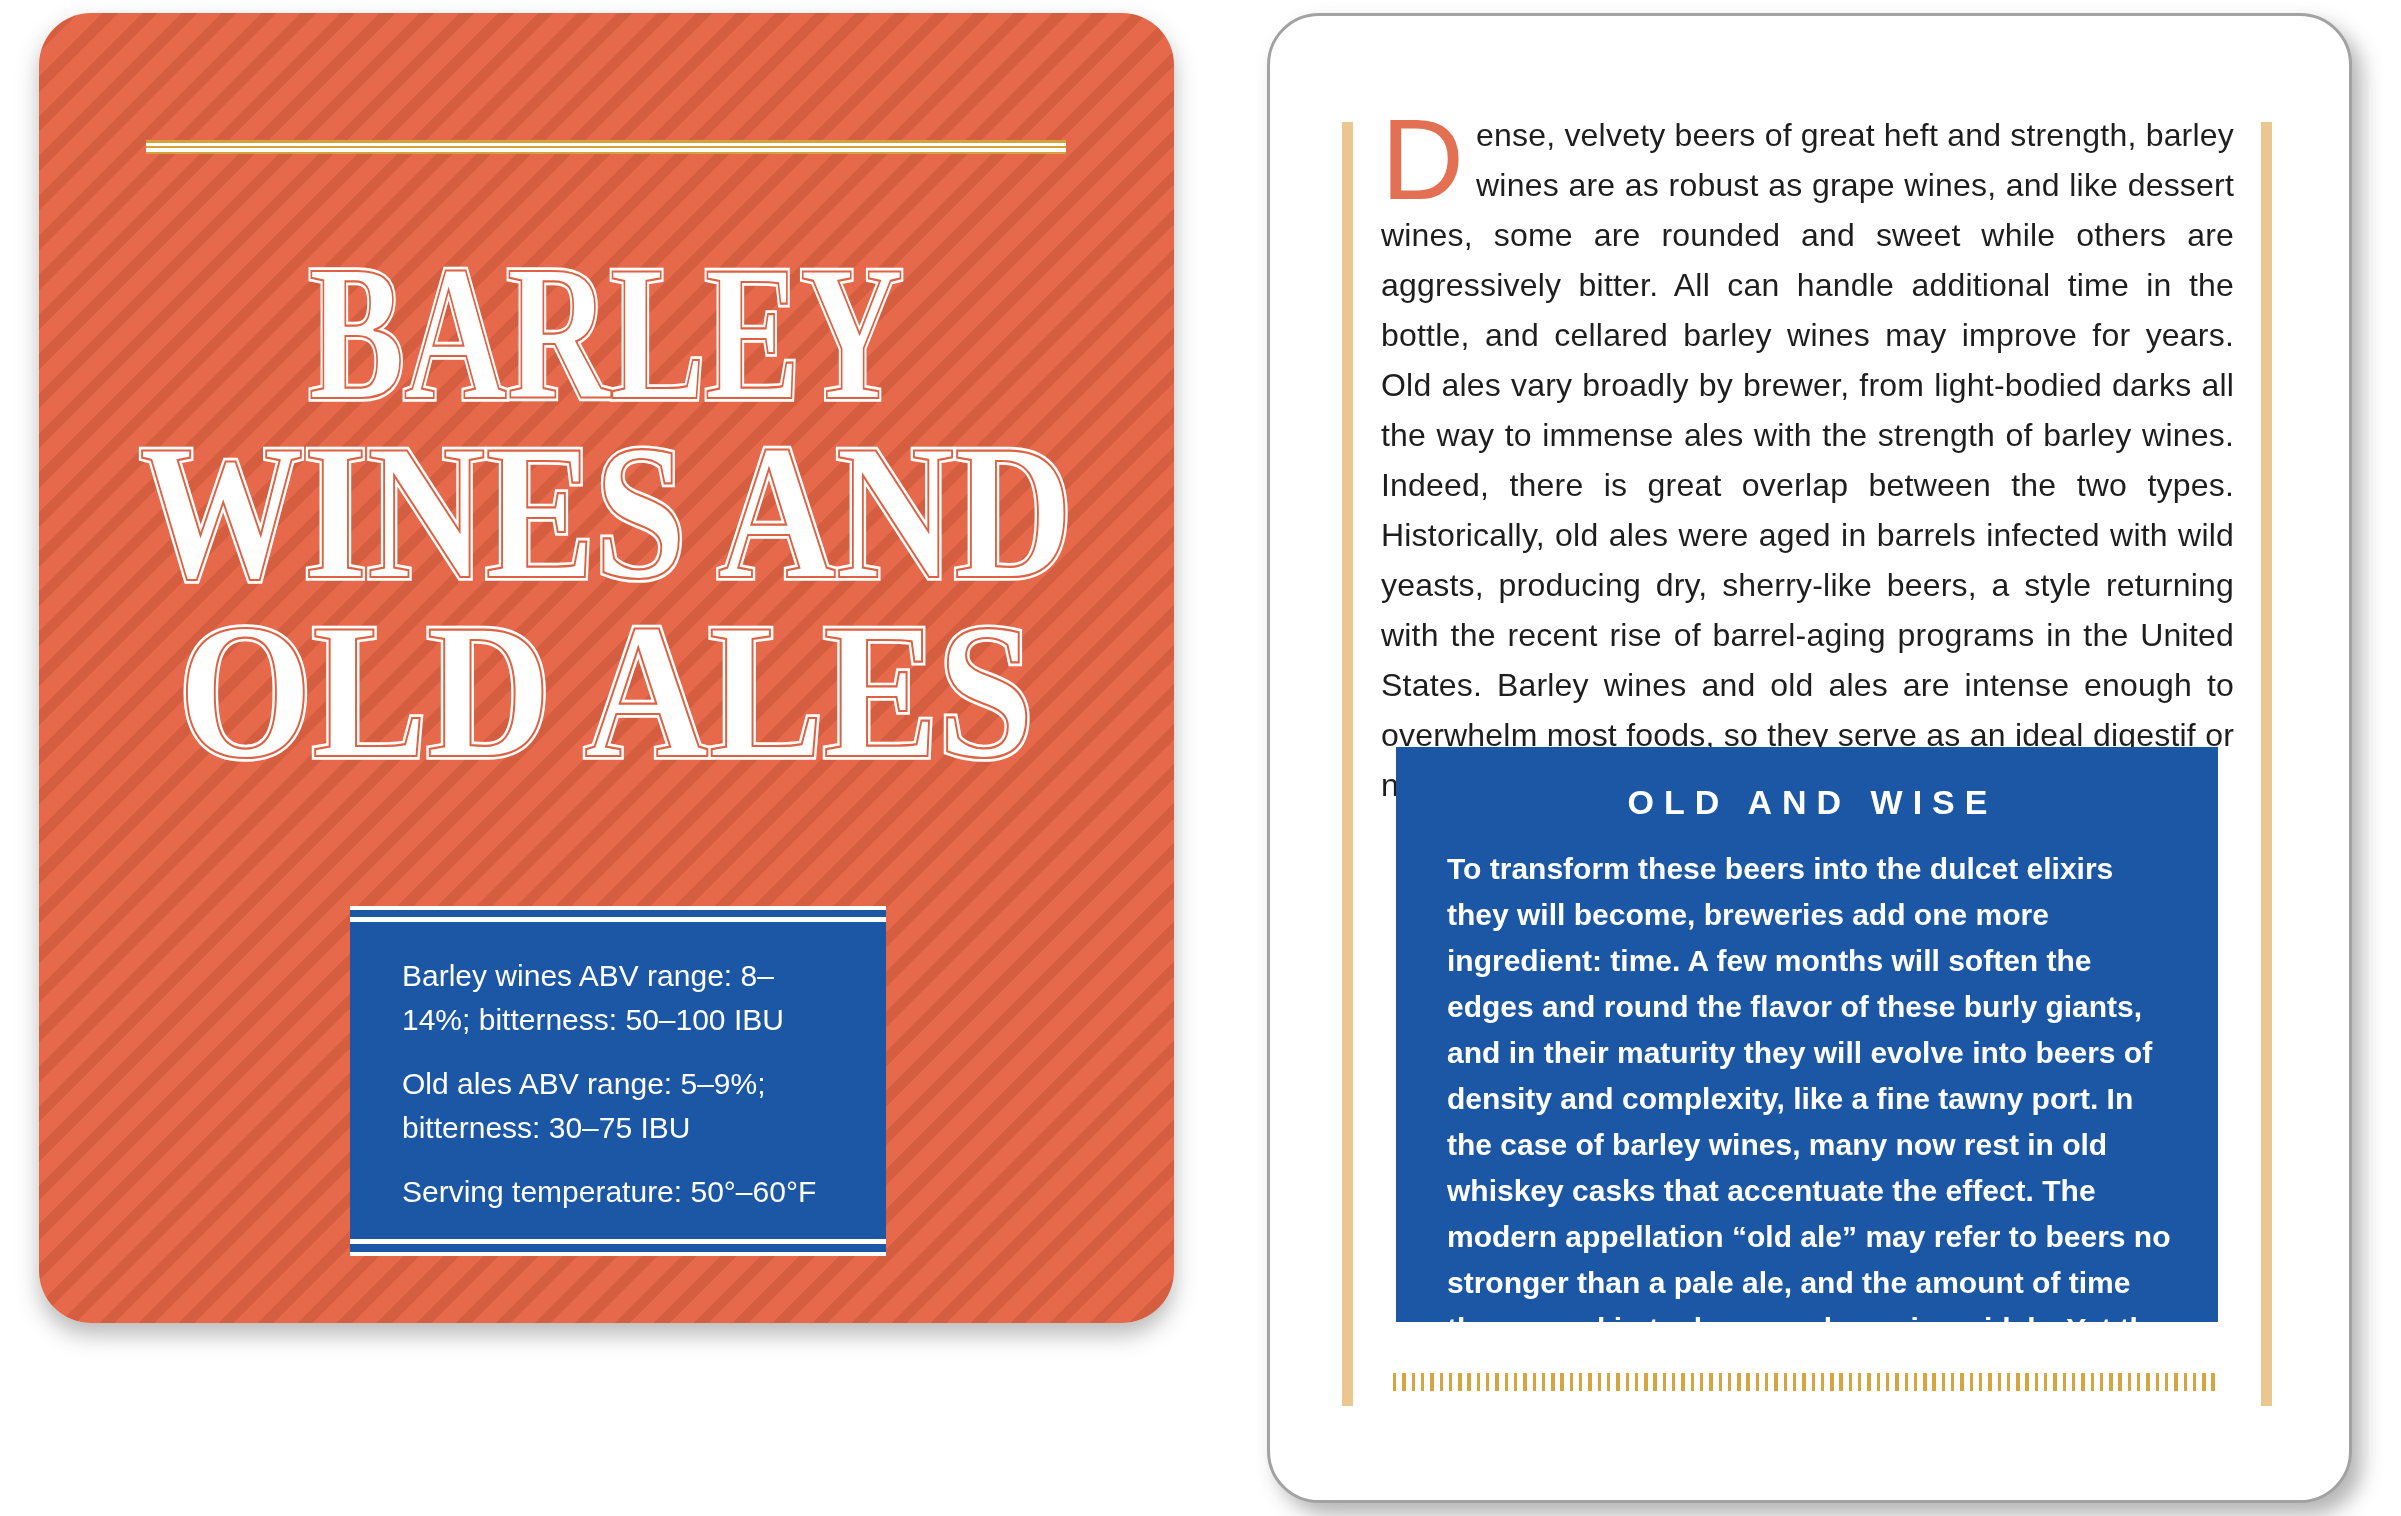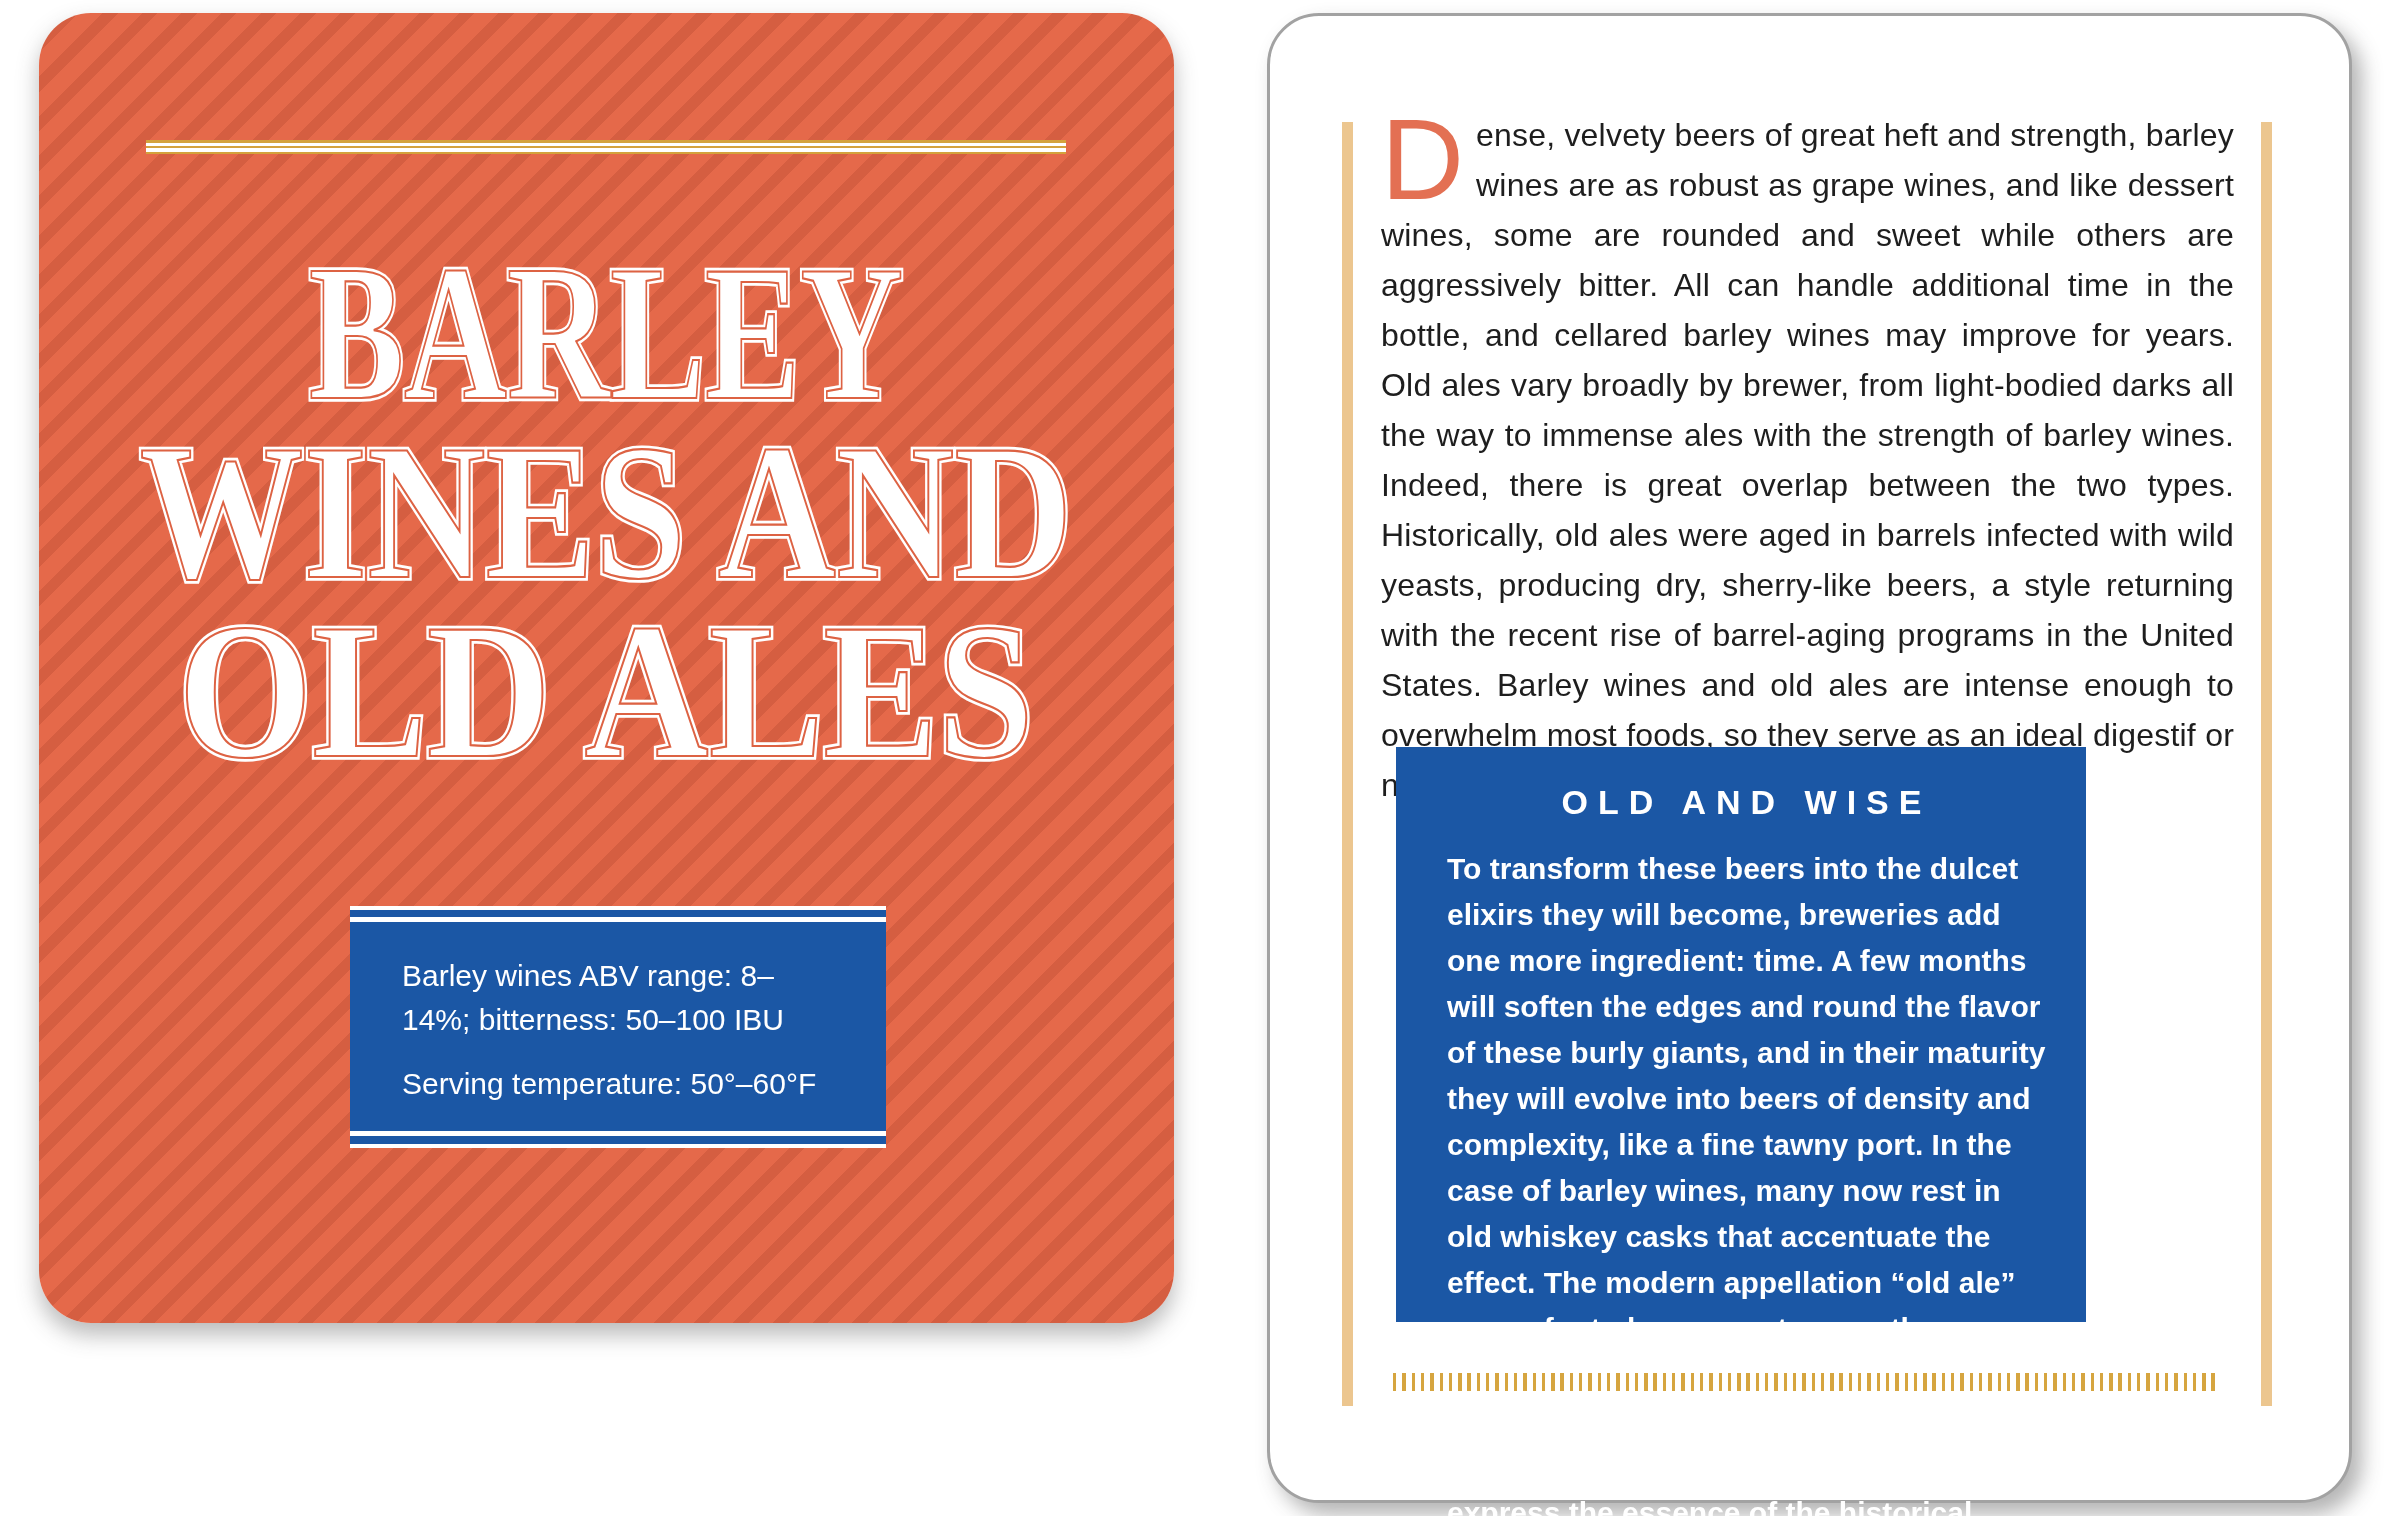--- a/index.html
+++ b/index.html
@@ -56,21 +56,21 @@
     font-size:32px;line-height:50px;font-weight:300;color:#1e1e1e;
     text-align:justify;letter-spacing:0.2px;
   }
   .drop-cap{
     float:left;
     font-size:115px;line-height:88px;
     color:#E37053;font-weight:300;
     margin:5px 11.8px 0 0;
   }
   .callout{
-    position:absolute;left:126px;top:731px;width:690px;height:575px;
+    position:absolute;left:126px;top:731px;width:822px;height:575px;
     background:#1B57A5;color:#ffffff;box-sizing:border-box;
     padding:25px 40px 0 51px;
   }
   .callout-title{
     text-align:center;font-weight:bold;font-size:34px;
     letter-spacing:10px;margin:11.8px 0 23.6px 0;
   }
   .callout-body{
     font-weight:bold;font-size:30px;line-height:46px;text-align:left;
   }
@@ -100,20 +100,21 @@
       <text class="title-inline" x="673" y="195" text-anchor="middle" textLength="1015" lengthAdjust="spacingAndGlyphs">OLD ALES</text>
     </svg>
   </div>
 
   <div class="info-stack">
     <div class="rule-a">
         <div class="rule-b">
           <div class="rule-c">
       <div class="info-field">
               <p>Barley wines ABV range: 8–14%; bitterness: 50–100 IBU</p>
+              <p>Old ales ABV range: 5–9%; bitterness: 30–75 IBU</p>
               <p>Serving temperature: 50°–60°F</p>
             </div>
     </div>
         </div>
       </div>
   </div>
 </div>
 
 <div class="card-right">
   <div class="gold-bar left"></div>

